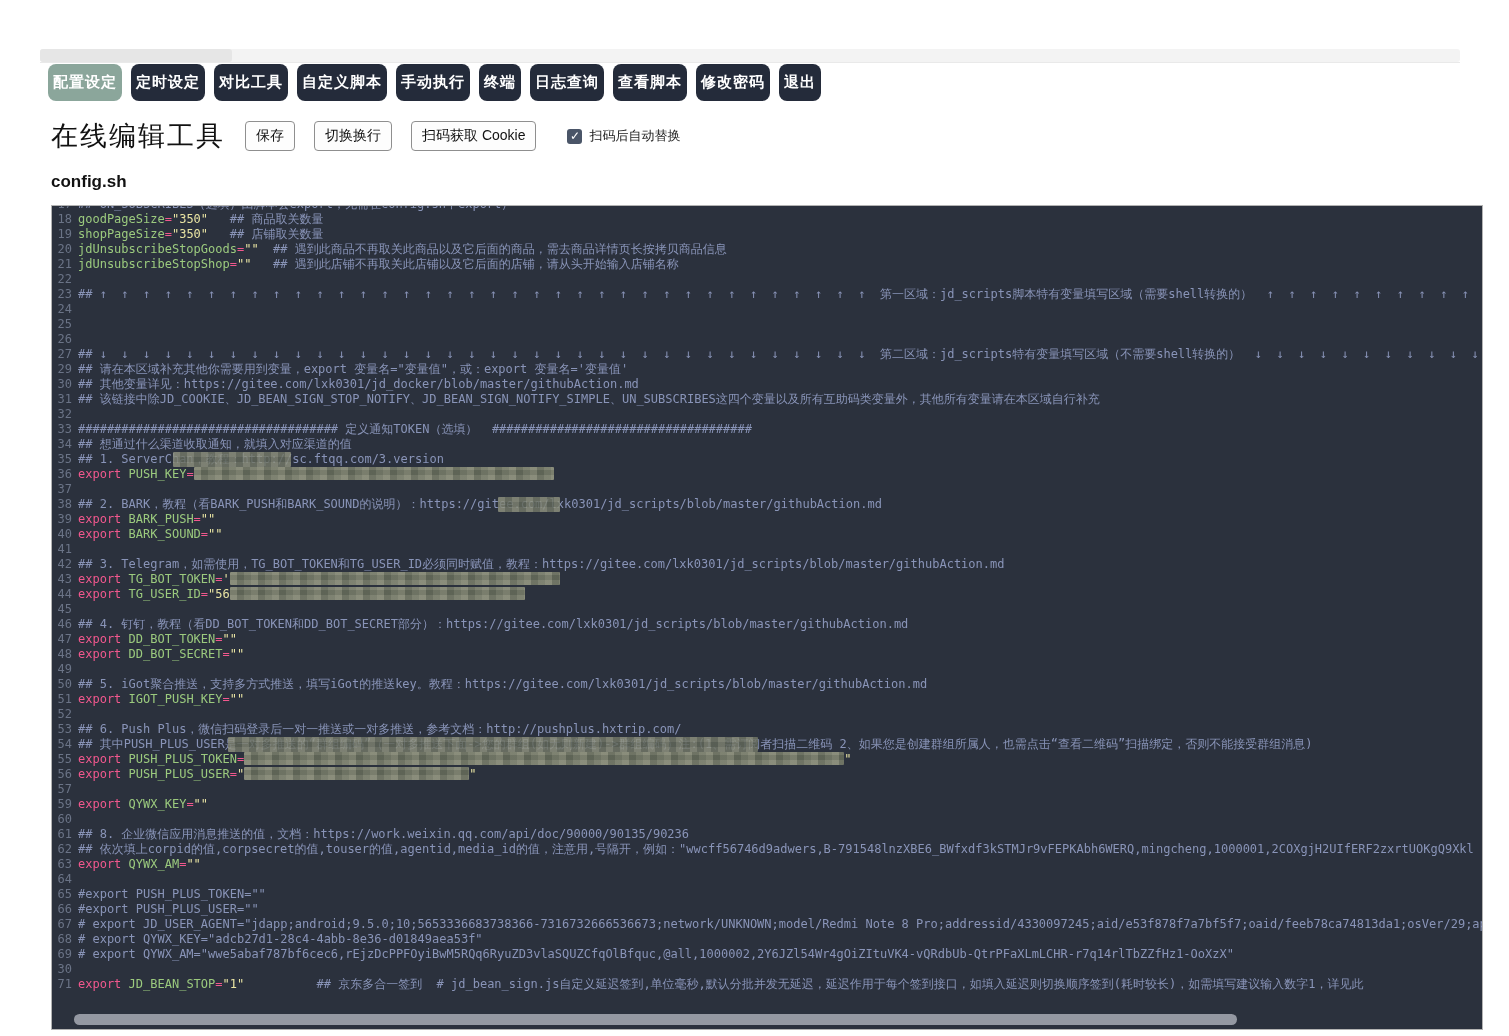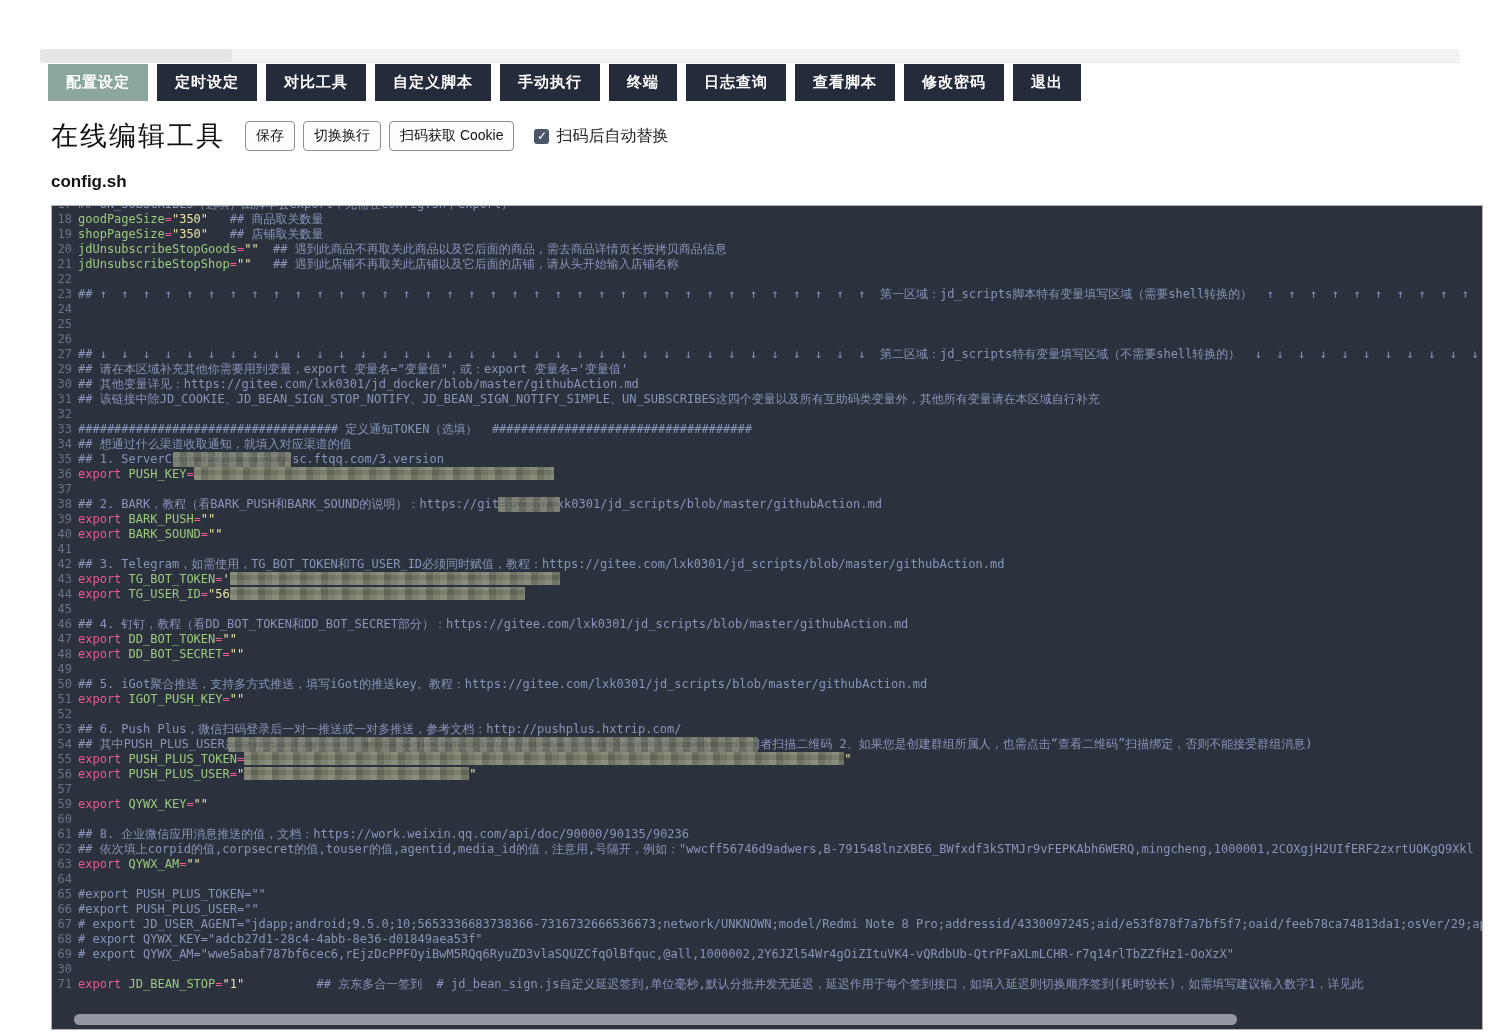--- a/index.html
+++ b/index.html
@@ -4,34 +4,34 @@
 <style>
   html,body{margin:0;padding:0}
   body{width:1509px;height:1036px;background:#ffffff;position:relative;overflow:hidden;
        font-family:"Liberation Sans",sans-serif;color:#111}
 
   .top-strip{position:absolute;left:40px;top:49px;width:1420px;height:13px;background:#f3f3f3;border-radius:3px}
   .top-strip .seg-left{position:absolute;left:0;top:0;width:192px;height:13px;background:#e6e6e6;border-radius:3px}
   .top-strip .seg-line{position:absolute;left:0;top:13px;width:1420px;height:1px;background:#e9e9e9}
 
   .nav{position:absolute;left:48px;top:64px;display:flex;gap:9px}
-  .nav button{background:#242b3a;color:#fff;border:none;border-radius:0;
-      font-size:15px;font-weight:bold;padding:0 18px;height:37px;cursor:pointer;
+  .nav button{background:#242b3a;color:#fff;border:none;border-radius:8px;
+      font-size:15px;font-weight:bold;padding:0 5px;height:37px;cursor:pointer;
       font-family:"Liberation Sans",sans-serif;letter-spacing:1px}
   .nav button.active{background:#8ba69b}
 
   .title-row{position:absolute;left:51px;top:118px;display:flex;align-items:center}
   .page-title{font-size:27px;font-weight:normal;margin:0;letter-spacing:2px}
-  .tool-btns{display:flex;gap:8px;margin-left:20px;align-items:center}
+  .tool-btns{display:flex;gap:19px;margin-left:20px;align-items:center}
   .tbtn{background:#fdfdfd;border:1px solid #8f8f8f;border-radius:4px;font-size:14px;
         padding:5px 10px;color:#111;cursor:pointer;font-family:"Liberation Sans",sans-serif}
   .cb-wrap{display:flex;align-items:center;gap:7px;margin-left:12px}
   .cb{width:15px;height:15px;background:#4a5568;border-radius:3px;color:#fff;
       font-size:12px;line-height:15px;text-align:center;cursor:pointer}
-  .cb-label{font-size:16px;color:#222}
+  .cb-label{font-size:13px;color:#222}
 
   .filename{position:absolute;left:51px;top:172px;font-size:17px;font-weight:bold}
 
   .editor{position:absolute;left:51px;top:205px;width:1430px;height:823px;
           background:#2b313d;border:1px solid #b3b3b3;overflow:hidden}
   .cm-scroll{margin-top:-9px}
   .cm-line{position:relative;height:15px;line-height:15px;white-space:pre;
            font-family:"DejaVu Sans Mono",monospace;font-size:12px;color:#d6dae3}
   .ln{display:inline-block;width:20px;text-align:right;color:#6b7487;margin-right:6px;
       -webkit-user-select:none;user-select:none}

